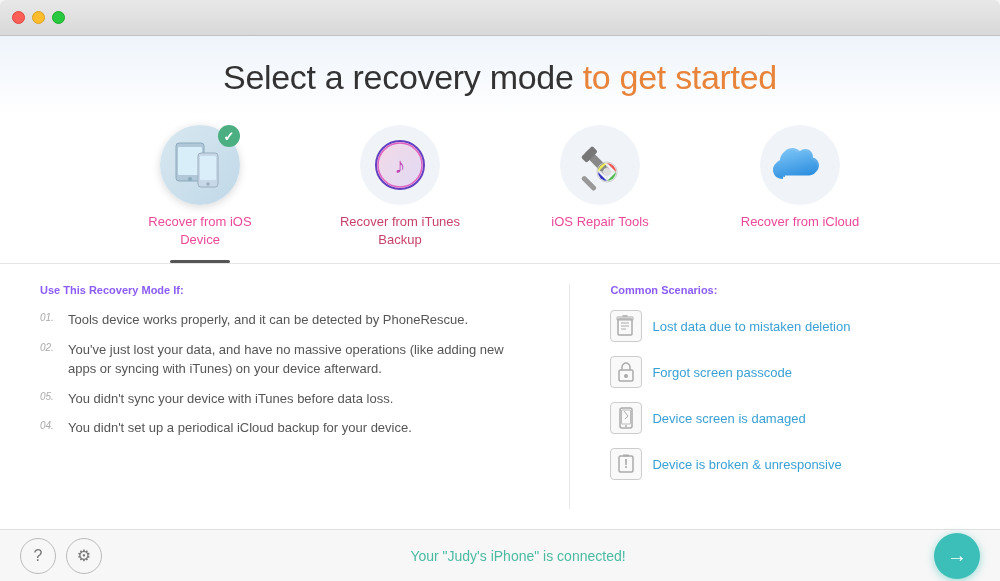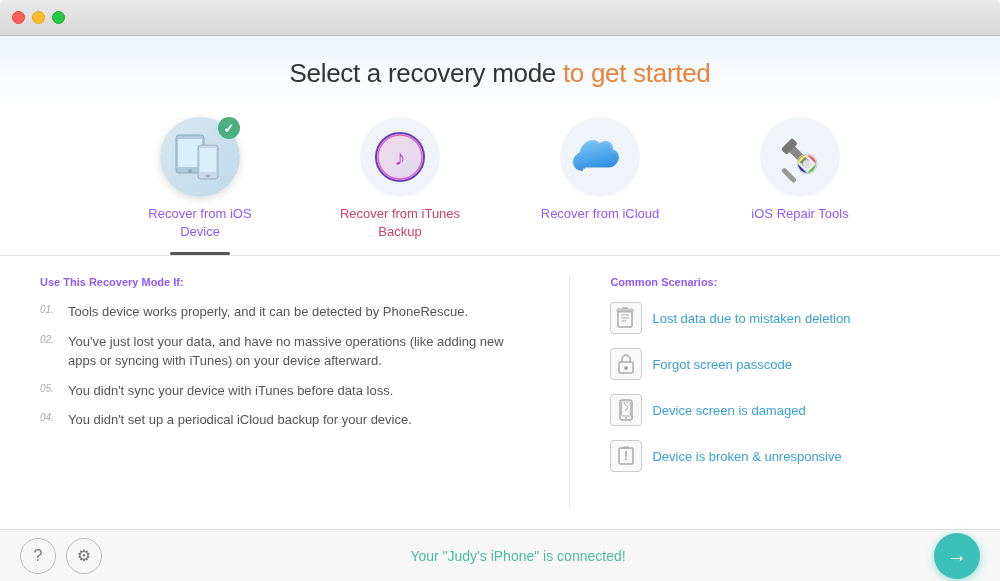--- a/index.html
+++ b/index.html
@@ -43,21 +43,21 @@
       flex-direction: column;
     }
 
     
     .page-header {
       text-align: center;
       padding: 22px 0 18px;
       background: linear-gradient(180deg, #eef4fb 0%, #ffffff 100%);
     }
     .page-title {
-      font-size: 26px;
+      font-size: 34px;
       font-weight: 300;
       color: #333;
       letter-spacing: -0.3px;
     }
     .page-title em {
       color: #e8833a;
       font-style: normal;
       font-weight: 400;
     }
 
@@ -120,21 +120,21 @@
       background: #4caf82;
       display: flex;
       align-items: center;
       justify-content: center;
       color: white;
       font-size: 13px;
       font-weight: bold;
     }
     .mode-label {
       font-size: 13px;
-      color: #8b5cf6;
+      color: #ec4899;
       text-align: center;
       line-height: 1.4;
       max-width: 130px;
     }
     .mode-item.itunes .mode-label {
       color: #c7426a;
     }
 
     
     .icon-ios-device {
@@ -336,62 +336,62 @@
             <text x="27" y="35" text-anchor="middle" font-size="22" fill="url(#itunes-fill)" font-weight="bold">♪</text>
           </svg>
         </div>
       </div>
       <span class="mode-label">Recover from iTunes Backup</span>
     </div>
 
     <div class="mode-item">
       <div class="mode-icon-wrap">
         <div class="mode-icon-circle">
+          <svg class="icon-repair" viewBox="0 0 54 54">
+
+            <g transform="rotate(-45, 27, 27)">
+              <rect x="23" y="8" width="8" height="30" rx="2" fill="#888"></rect>
+              <rect x="19" y="8" width="16" height="8" rx="2" fill="#777"></rect>
+            </g>
+
+            <circle cx="34" cy="34" r="10" fill="none" stroke="#ccc" stroke-width="1"></circle>
+            <path d="M34,24 L34,44" stroke="#ddd" stroke-width="1"></path>
+            <path d="M24,34 L44,34" stroke="#ddd" stroke-width="1"></path>
+            <circle cx="34" cy="34" r="9" fill="none"></circle>
+            <path d="M34,25 A9,9 0 0,1 43,34" fill="#e55" stroke="none"></path>
+            <path d="M43,34 A9,9 0 0,1 34,43" fill="#5b5" stroke="none"></path>
+            <path d="M34,43 A9,9 0 0,1 25,34" fill="#33b" stroke="none"></path>
+            <path d="M25,34 A9,9 0 0,1 34,25" fill="#ee5" stroke="none"></path>
+            <circle cx="34" cy="34" r="4" fill="#ddd"></circle>
+
+            <rect x="10" y="34" width="5" height="18" rx="2" transform="rotate(-45, 17, 40)" fill="#999"></rect>
+          </svg>
+        </div>
+      </div>
+      <span class="mode-label">iOS Repair Tools</span>
+    </div>
+
+    <div class="mode-item">
+      <div class="mode-icon-wrap">
+        <div class="mode-icon-circle">
           <svg class="icon-icloud" viewBox="0 0 58 52">
             <defs>
               <linearGradient id="cloud-grad" x1="0%" y1="0%" x2="40%" y2="100%">
                 <stop offset="0%" stop-color="#80c8f8"></stop>
                 <stop offset="100%" stop-color="#3090e0"></stop>
               </linearGradient>
             </defs>
             <path d="M14,38 C8,38 4,34 4,29 C4,24.5 7,21 11,20.5 C11,20.2 11,19.8 11,19.5 C11,13.7 15.7,9 21.5,9 C24.5,9 27.2,10.3 29,12.3 C30.3,10.9 32.2,10 34.3,10 C38.5,10 42,13.5 42,17.7 C42,18 42,18.3 41.9,18.6 C45.4,19.5 48,22.7 48,26.5 C48,30.9 44.4,34.5 40,34.5 L14,34.5 Z" fill="url(#cloud-grad)" opacity="0.9"></path>
             <path d="M12,40 C6,40 2,36 2,31 C2,26.5 5,23 9,22.5 C9,22.2 9,21.8 9,21.5 C9,15.7 13.7,11 19.5,11 C22.5,11 25.2,12.3 27,14.3 C28.3,12.9 30.2,12 32.3,12 C36.5,12 40,15.5 40,19.7 C40,20 40,20.3 39.9,20.6 C43.4,21.5 46,24.7 46,28.5 C46,32.9 42.4,36.5 38,36.5 L12,36.5 Z" fill="url(#cloud-grad)"></path>
           </svg>
         </div>
       </div>
       <span class="mode-label">Recover from iCloud</span>
     </div>
 
-    <div class="mode-item">
-      <div class="mode-icon-wrap">
-        <div class="mode-icon-circle">
-          <svg class="icon-repair" viewBox="0 0 54 54">
-
-            <g transform="rotate(-45, 27, 27)">
-              <rect x="23" y="8" width="8" height="30" rx="2" fill="#888"></rect>
-              <rect x="19" y="8" width="16" height="8" rx="2" fill="#777"></rect>
-            </g>
-
-            <circle cx="34" cy="34" r="10" fill="none" stroke="#ccc" stroke-width="1"></circle>
-            <path d="M34,24 L34,44" stroke="#ddd" stroke-width="1"></path>
-            <path d="M24,34 L44,34" stroke="#ddd" stroke-width="1"></path>
-            <circle cx="34" cy="34" r="9" fill="none"></circle>
-            <path d="M34,25 A9,9 0 0,1 43,34" fill="#e55" stroke="none"></path>
-            <path d="M43,34 A9,9 0 0,1 34,43" fill="#5b5" stroke="none"></path>
-            <path d="M34,43 A9,9 0 0,1 25,34" fill="#33b" stroke="none"></path>
-            <path d="M25,34 A9,9 0 0,1 34,25" fill="#ee5" stroke="none"></path>
-            <circle cx="34" cy="34" r="4" fill="#ddd"></circle>
-
-            <rect x="10" y="34" width="5" height="18" rx="2" transform="rotate(-45, 17, 40)" fill="#999"></rect>
-          </svg>
-        </div>
-      </div>
-      <span class="mode-label">iOS Repair Tools</span>
-    </div>
-
   </div>
 
   <div class="bottom-area">
 
     <div class="left-col">
       <h2 class="section-title">Use This Recovery Mode If:</h2>
       <ul class="scenario-list">
         <li>
           <span class="scenario-num">01.</span>
           <span>Tools device works properly, and it can be detected by PhoneRescue.</span>

